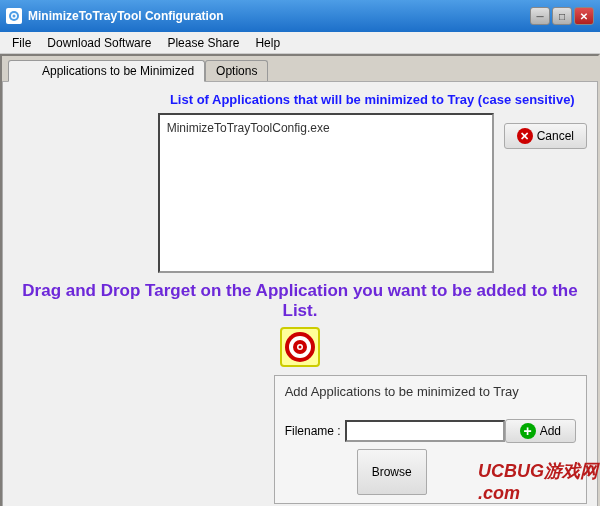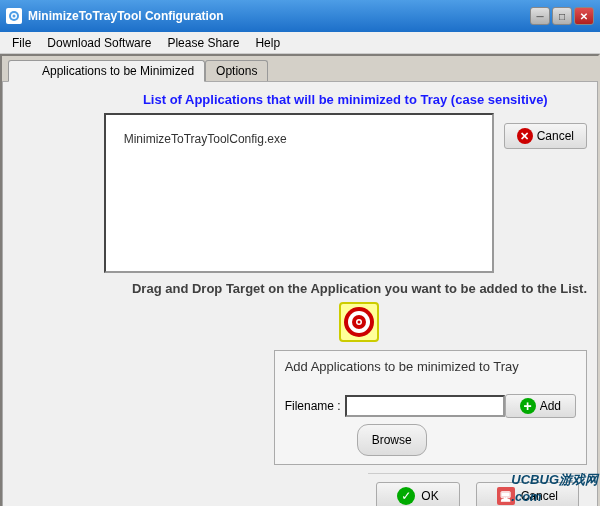--- a/index.html
+++ b/index.html
@@ -137,25 +137,25 @@
       font-weight: bold;
       color: #1a1aff;
       font-size: 13px;
     }
     .list-area {
       display: flex;
       gap: 10px;
       align-items: flex-start;
     }
     .app-listbox {
-      width: 390px;
+      width: 336px;
       height: 160px;
       border: 2px inset #999;
       background: white;
-      padding: 16px;
+      padding: 5px;
       font-size: 12px;
       color: #333;
       overflow-y: auto;
       flex-shrink: 0;
     }
     .app-listbox-item {
       padding: 1px 2px;
     }
     .remove-btn {
       display: flex;
@@ -181,22 +181,22 @@
       font-size: 11px;
       font-weight: bold;
     }
 
     
     .dnd-section {
       text-align: center;
     }
     .dnd-text {
       font-weight: bold;
-      color: #404040;
-      font-size: 13px;
+      color: #6d28d9;
+      font-size: 17px;
       margin-bottom: 6px;
     }
     .dnd-target {
       width: 40px;
       height: 40px;
       margin: 0 auto;
       background: #ffff99;
       border: 2px solid #cccc00;
       border-radius: 4px;
       display: flex;
@@ -260,24 +260,24 @@
       border-radius: 50%;
       display: flex;
       align-items: center;
       justify-content: center;
       color: white;
       font-size: 14px;
       font-weight: bold;
       line-height: 1;
     }
     .browse-btn {
-      padding: 8px 14px;
+      padding: 15px 14px;
       background: linear-gradient(to bottom, #f5f5f5, #ddd);
       border: 1px solid #aaa;
-      border-radius: 11px;
+      border-radius: 2px;
       cursor: pointer;
       font-size: 12px;
       margin-left: 4px;
     }
 
     
     .footer {
       display: flex;
       justify-content: center;
       gap: 16px;
@@ -319,23 +319,23 @@
       color: white;
       font-size: 10px;
       font-weight: bold;
     }
 
     
     .watermark {
       position: absolute;
       bottom: 2px;
       right: 2px;
-      font-size: 13px;
-      font-weight: bold;
-      color: #0c4a6e;
+      font-size: 18px;
+      font-weight: bold;
+      color: #b91c1c;
       font-style: italic;
       pointer-events: none;
       z-index: 10;
     }
   </style>
 </head>
 <body>
 
 <div class="title-bar">
   <div class="title-bar-left">

